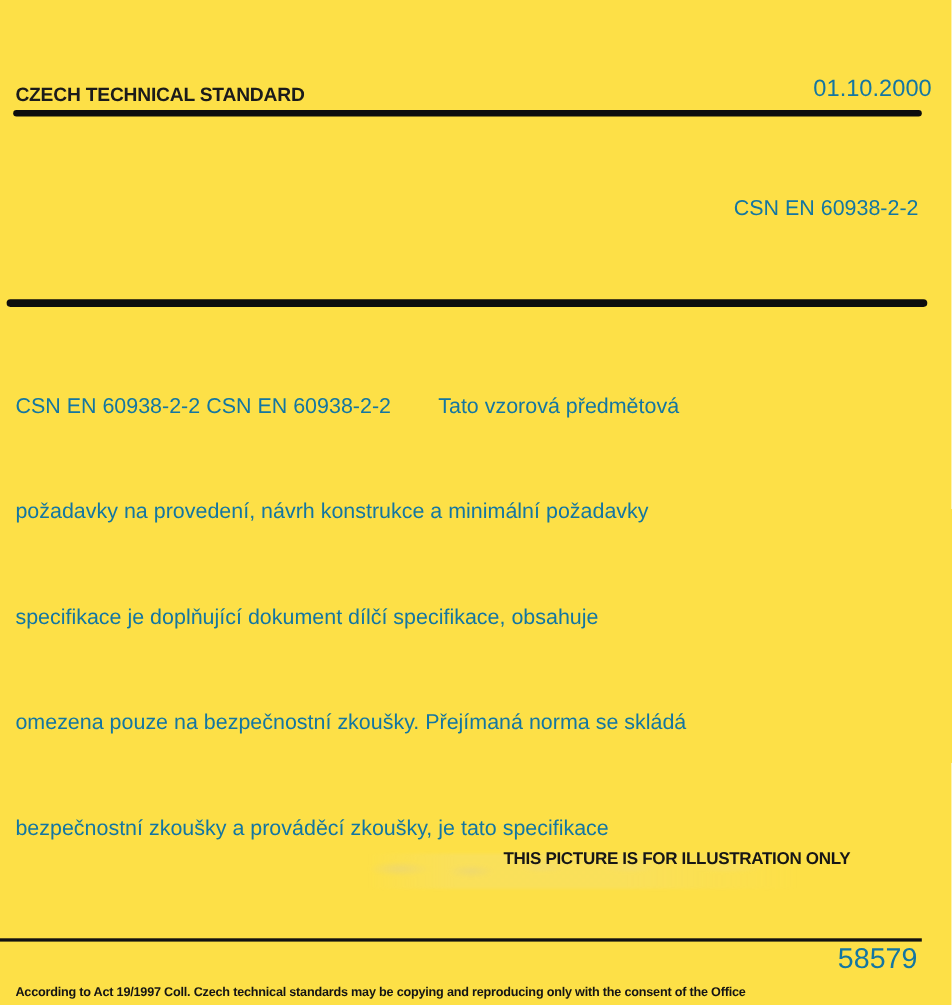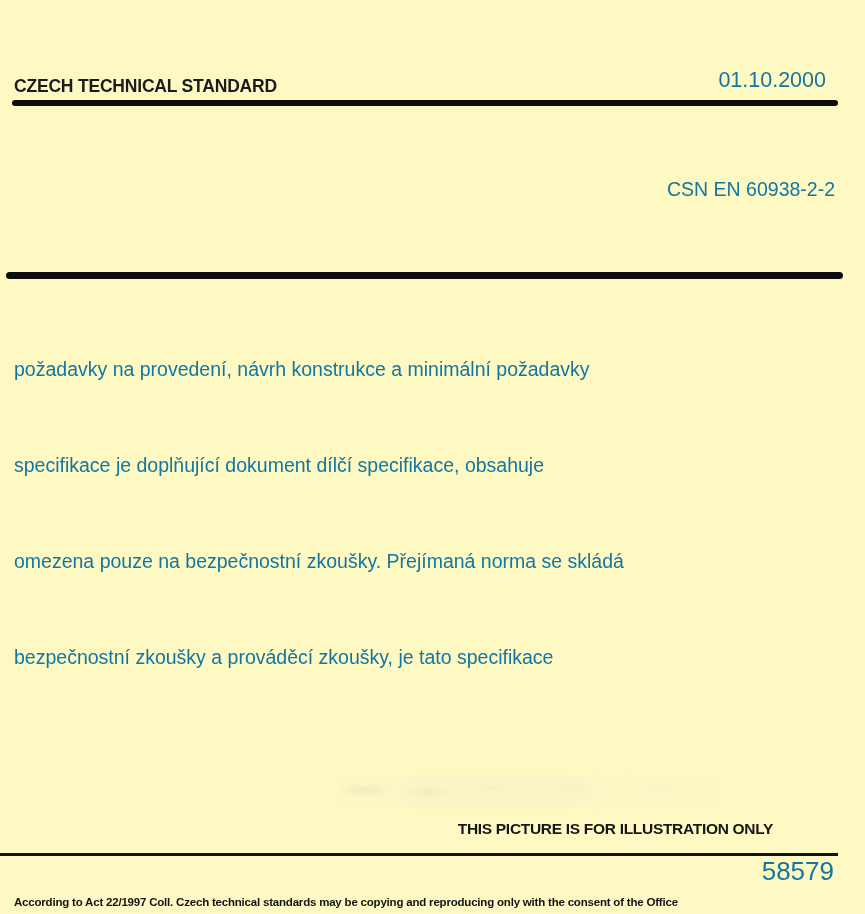--- a/index.html
+++ b/index.html
@@ -1,39 +1,39 @@
 <!DOCTYPE html>
 <html style="--accent: #1376A2;"><head>
 <meta charset="utf-8">
 <style>
   * { margin: 0; padding: 0; box-sizing: border-box; }
   html, body { background: #ffffff; }
   .page {
     position: relative;
     width: 865px;
     height: 914px;
-    background: #fef9c3;
+    background: #fde047;
     overflow: hidden;
     font-family: "Liberation Sans", sans-serif;
   }
 
   
   .header-title {
     position: absolute;
     left: 14px;
     top: 76px;
     font-size: 17.5px;
     font-weight: bold;
     letter-spacing: -0.2px;
     color: #1b1b1b;
     white-space: nowrap;
   }
   .header-date {
     position: absolute;
-    right: 39px;
+    right: 18px;
     top: 68px;
     font-size: 21.5px;
     color: var(--accent);
     white-space: nowrap;
   }
   .rule-1 {
     position: absolute;
     left: 12px;
     top: 100px;
     width: 826px;
@@ -98,21 +98,21 @@
       radial-gradient(ellipse 35px 8px at 240px 12px, rgba(220,215,205,0.35), rgba(220,215,205,0) 70%),
       radial-gradient(ellipse 45px 8px at 330px 12px, rgba(222,218,210,0.30), rgba(222,218,210,0) 70%),
       linear-gradient(to right, rgba(228,222,210,0) 0%, rgba(228,222,210,0.25) 20%, rgba(228,222,210,0.25) 60%, rgba(228,222,210,0) 100%);
     filter: blur(1.5px);
     opacity: 0.55;
   }
 
   .illustration-note {
     position: absolute;
     right: 92px;
-    top: 820px;
+    top: 772px;
     font-size: 15.5px;
     font-weight: bold;
     letter-spacing: -0.3px;
     color: #161616;
     white-space: nowrap;
   }
 
   
   .rule-3 {
     position: absolute;
@@ -153,35 +153,36 @@
   <div class="rule-1"></div>
 
 
   <div class="ref-block">
     <div>CSN EN 60938-2-2</div>
   </div>
 
   <div class="rule-2"></div>
 
   <div class="body-block">
+    <div>CSN EN 60938-2-2 CSN EN 60938-2-2        Tato vzorová předmětová</div>
     <div>požadavky na provedení, návrh konstrukce a minimální požadavky</div>
     <div>specifikace je doplňující dokument dílčí specifikace, obsahuje</div>
     <div>omezena pouze na bezpečnostní zkoušky. Přejímaná norma se skládá</div>
     <div>bezpečnostní zkoušky a prováděcí zkoušky, je tato specifikace</div>
     
     
     
   </div>
 
   <div class="watermark"></div>
 
   <div class="illustration-note">THIS PICTURE IS FOR ILLUSTRATION ONLY</div>
 
   <div class="rule-3"></div>
 
   <div class="footer-text">
-    <div>According to Act 22/1997 Coll. Czech technical standards may be copying and reproducing only with the consent of the Office</div>
+    <div>According to Act 19/1997 Coll. Czech technical standards may be copying and reproducing only with the consent of the Office</div>
     
   </div>
 
   <div class="footer-number">58579</div>
 
 </div>
 
 </body></html>

